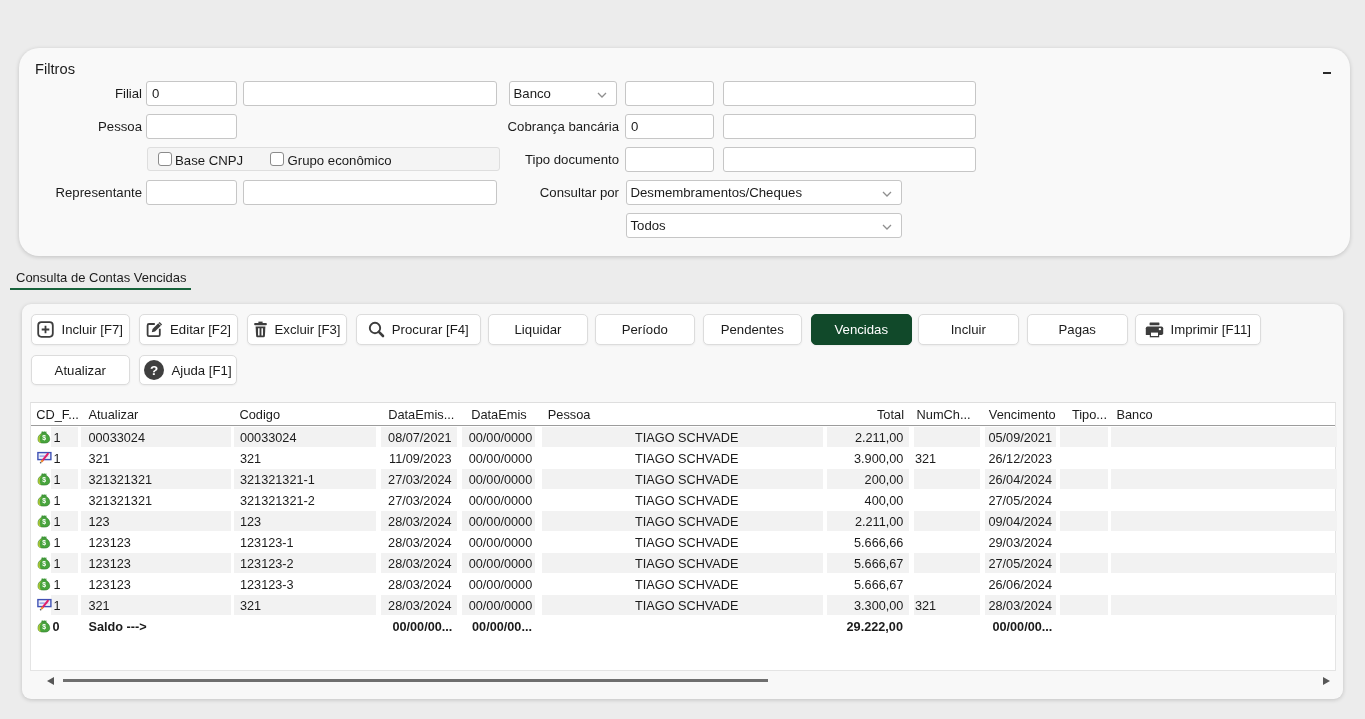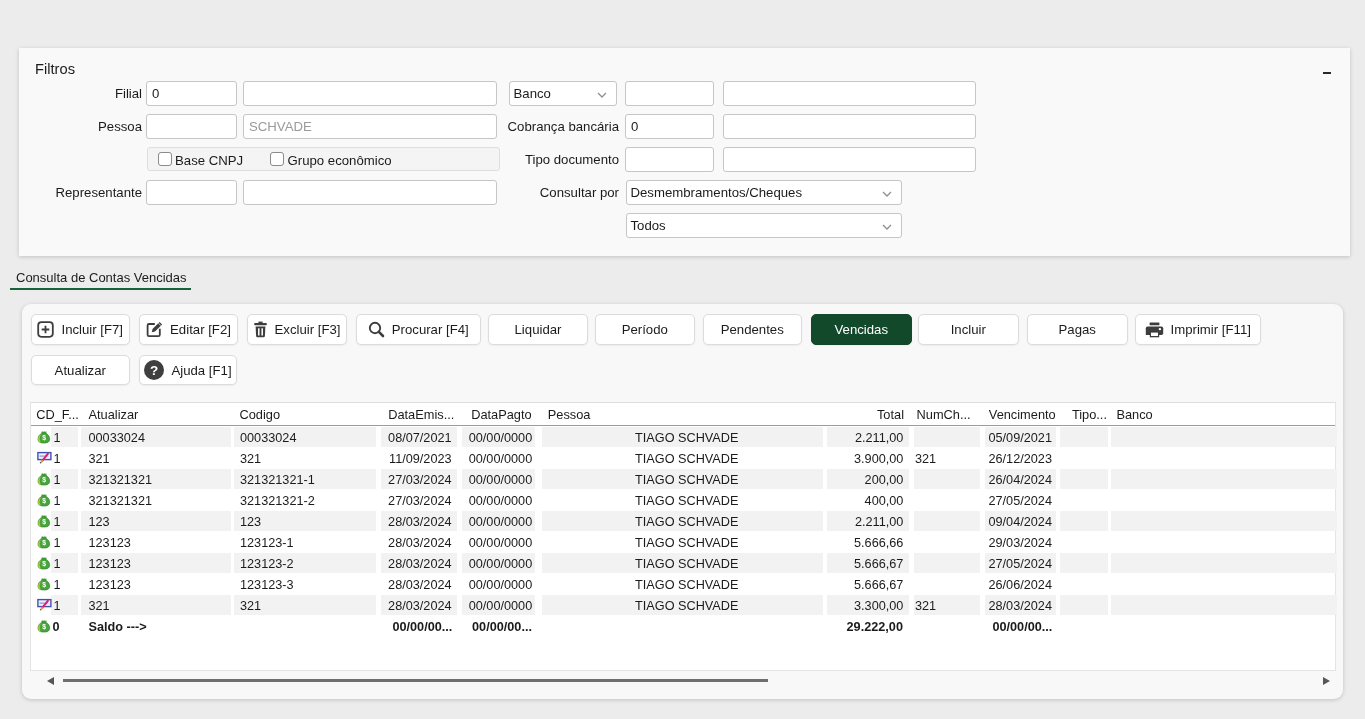--- a/index.html
+++ b/index.html
@@ -1,21 +1,21 @@
 <!DOCTYPE html>
 <html><head><meta charset="utf-8">
 <style>
 *{margin:0;padding:0;box-sizing:border-box}
 html,body{width:1365px;height:719px;overflow:hidden}
 #root{position:relative;width:1365px;height:719px;background:#ececec;font-family:"Liberation Sans",sans-serif;font-size:13px;color:#1b1b1b}
 
 #tbar{position:absolute;left:0;top:0;width:1365px;height:38px;background:linear-gradient(90deg,#15612e 0%,#1d7738 35%,#2d9a44 70%,#3eb54b 100%);border-bottom:2px solid #fafafa}
 #tbar .ttl{position:absolute;left:20px;top:10px;font-size:14.7px;color:#fff;letter-spacing:0.1px}
 
-#card1{position:absolute;left:19px;top:48px;width:1331px;height:208px;background:#f9f9f9;border-radius:0;box-shadow:0 1px 4px rgba(0,0,0,0.18)}
+#card1{position:absolute;left:19px;top:48px;width:1331px;height:208px;background:#f9f9f9;border-radius:20px;box-shadow:0 1px 4px rgba(0,0,0,0.18)}
 #card2{position:absolute;left:22px;top:304px;width:1321px;height:395px;background:#f8f8f8;border-radius:9px;box-shadow:0 1px 4px rgba(0,0,0,0.18)}
 .lbl{position:absolute;height:25px;display:flex;align-items:center;justify-content:flex-end;font-size:13.2px;color:#1b1b1b;white-space:nowrap}
 .inp{position:absolute;height:25px;background:#fff;border:1px solid #c6c6c6;border-radius:3px;font-size:13.2px;display:flex;align-items:center;padding:0 5px;white-space:nowrap}
 .inp.ph{color:#9b9b9b}
 .sel{position:absolute;height:25px;background:#fff;border:1px solid #c6c6c6;border-radius:3px;font-size:13.2px;display:flex;align-items:center;padding:0 4px;white-space:nowrap}
 .sel svg{position:absolute;right:9px;top:10px}
 .gbox{position:absolute;background:#f4f4f4;border:1px solid #dedede;border-radius:3px}
 .cb{position:absolute;width:14px;height:14px;background:#fff;border:1px solid #8b8b8b;border-radius:3px}
 .cblbl{position:absolute;font-size:13.2px;white-space:nowrap}
 
@@ -51,21 +51,20 @@
   <div class="inp" style="left:127px;top:33px;width:91px">0</div>
   <div class="inp" style="left:224px;top:33px;width:254px"></div>
   <div class="sel" style="left:489.5px;top:33px;width:108.5px">Banco<svg width="10" height="6" viewBox="0 0 10 6">
           <path d="M1 1 L5 5 L9 1" fill="none" stroke="#8f8f8f" stroke-width="1.3"></path>
         </svg></div>
   <div class="inp" style="left:606px;top:33px;width:89px"></div>
   <div class="inp" style="left:704px;top:33px;width:253px"></div>
 
   <div class="lbl" style="left:0px;top:66px;width:123px">Pessoa</div>
   <div class="inp" style="left:127px;top:66px;width:91px"></div>
-  <div class="inp ph" style="left:224px;top:66px;width:254px">SCHVADE</div>
   <div class="lbl" style="left:380px;top:66px;width:220px">Cobrança bancária</div>
   <div class="inp" style="left:606px;top:66px;width:89px">0</div>
   <div class="inp" style="left:704px;top:66px;width:253px"></div>
 
   <div class="gbox" style="left:128px;top:99px;width:353px;height:24px"></div>
   <div class="cb" style="left:138.5px;top:104px"></div>
   <div class="cblbl" style="left:156px;top:105px">Base CNPJ</div>
   <div class="cb" style="left:251px;top:104px"></div>
   <div class="cblbl" style="left:268.5px;top:105px">Grupo econômico</div>
   <div class="lbl" style="left:380px;top:99px;width:220px">Tipo documento</div>
@@ -127,21 +126,21 @@
   <div class="btn" style="left:117px;top:51px;width:98px;height:30px"><svg width="20" height="20" viewBox="0 0 20 20">
           <circle cx="10" cy="10" r="10" fill="#3f3f3f"></circle>
           <text x="10" y="14.6" font-family="Liberation Sans,sans-serif" font-size="13.5" font-weight="bold" fill="#fff" text-anchor="middle">?</text>
         </svg>Ajuda [F1]</div>
 
   <div id="tpanel">
     <div class="hc" style="left:5.2px">CD_F...</div>
     <div class="hc" style="left:57.5px">Atualizar</div>
     <div class="hc" style="left:208.5px">Codigo</div>
     <div class="hc" style="left:357.2px">DataEmis...</div>
-    <div class="hc" style="left:440.2px">DataPagto</div>
+    <div class="hc" style="left:440.2px">DataEmis</div>
     <div class="hc" style="left:516.8px">Pessoa</div>
     <div class="hc" style="left:795.6px;width:77.4px;justify-content:flex-end">Total</div>
     <div class="hc" style="left:885.6px">NumCh...</div>
     <div class="hc" style="left:957.8px">Vencimento</div>
     <div class="hc" style="left:1040.9px">Tipo...</div>
     <div class="hc" style="left:1085.4px">Banco</div>
     <div id="hline"></div>
 <div class="trow" style="top:24px">
           <div class="stc" style="left:20px;width:27.3px"></div>
           <div class="stc" style="left:50.2px;width:149.8px"></div>

